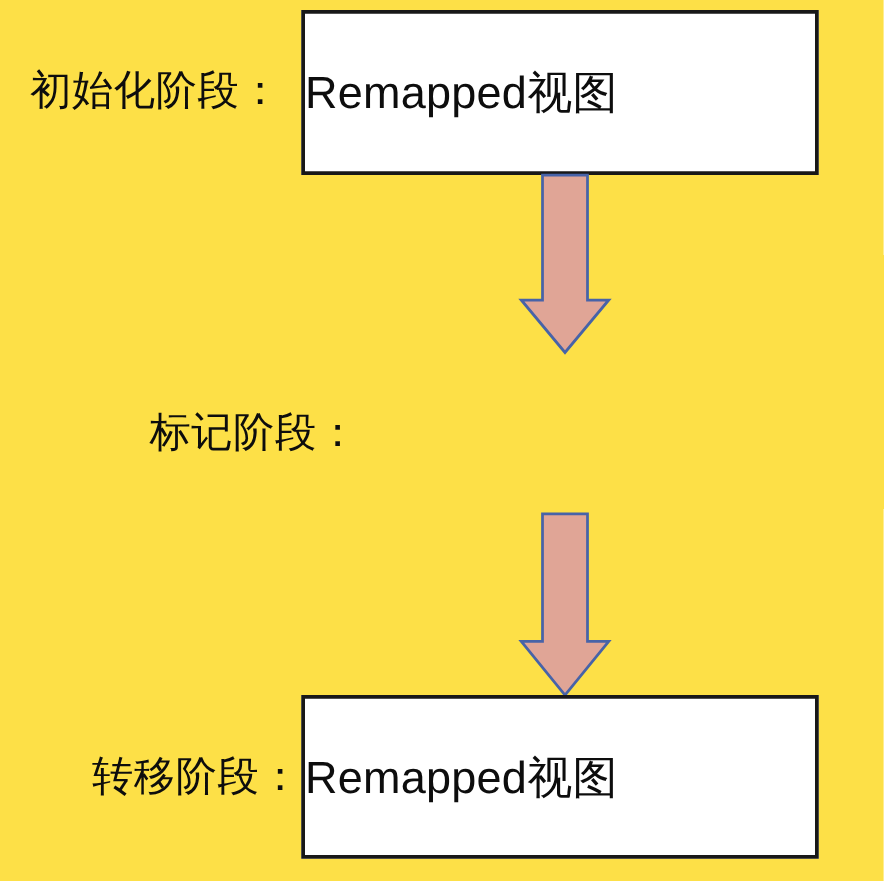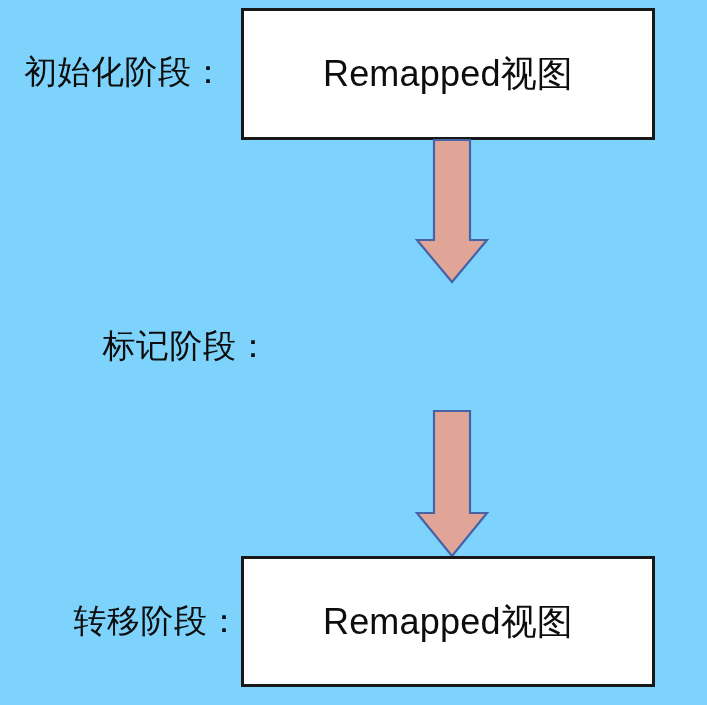--- a/index.html
+++ b/index.html
@@ -8,41 +8,40 @@
     background: #ffffff;
   }
   body {
     font-family: "Liberation Sans", "DejaVu Sans", sans-serif;
     color: #000000;
   }
   #diagram {
     position: relative;
     width: 707px;
     height: 705px;
-    background: #7dd3fc;
+    background: #fde047;
     overflow: hidden;
   }
   .stage-label {
     position: absolute;
     text-align: right;
     font-size: 33px;
     line-height: 1;
     letter-spacing: 0.5px;
     color: #0d0d0d;
     white-space: nowrap;
     font-weight: 400;
   }
   .node-box {
     position: absolute;
     box-sizing: border-box;
     background: #ffffff;
     border: 3px solid #181818;
     display: flex;
     align-items: center;
-    justify-content: center;
   }
   .node-label {
     font-size: 36px;
     line-height: 1;
     color: #0d0d0d;
     white-space: nowrap;
     font-weight: 400;
     letter-spacing: 0.2px;
   }
   .arrow {
@@ -66,21 +65,21 @@
   <div class="node-box" style="left:241px; top:8px; width:414px; height:132px;">
     <span class="node-label">Remapped视图</span>
   </div>
 
   <div class="arrow" style="left:417px; top:140px; width:70px; height:142px;">
     <svg viewBox="0 0 70 142" preserveAspectRatio="none">
       <polygon points="17,0 53,0 53,100 70,100 35,142 0,100 17,100" fill="#e0a596" stroke="#4763a8" stroke-width="2.2" stroke-linejoin="miter"></polygon>
     </svg>
   </div>
 
-  <div class="stage-label" style="left:0px; top:329px; width:225px;padding-left:45px;">标记阶段：</div>
+  <div class="stage-label" style="left:17px; top:329px; width:225px;padding-left:45px;">标记阶段：</div>
 
 
   <div class="arrow" style="left:417px; top:411px; width:70px; height:145px;">
     <svg viewBox="0 0 70 145" preserveAspectRatio="none">
       <polygon points="17,0 53,0 53,102 70,102 35,145 0,102 17,102" fill="#e0a596" stroke="#4763a8" stroke-width="2.2" stroke-linejoin="miter"></polygon>
     </svg>
   </div>
 
   <div class="stage-label" style="left:16px; top:604px; width:225px;">转移阶段：</div>
 

